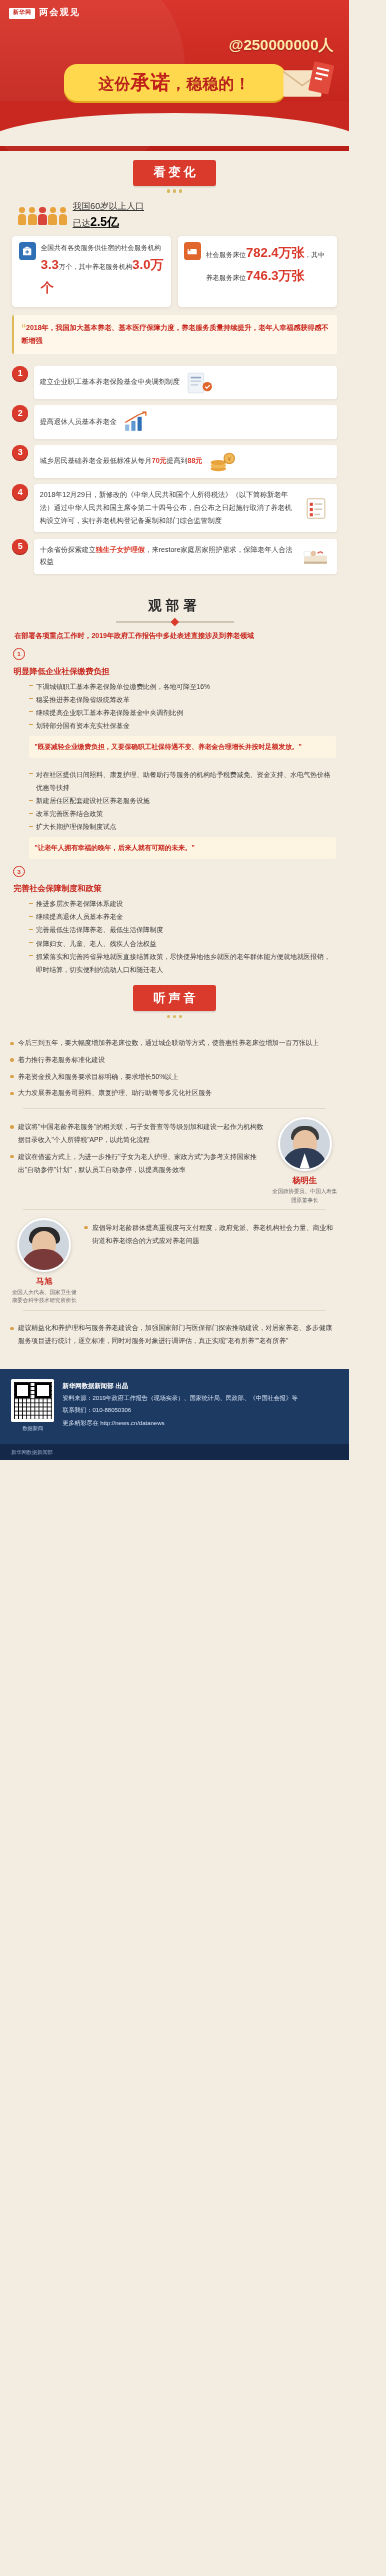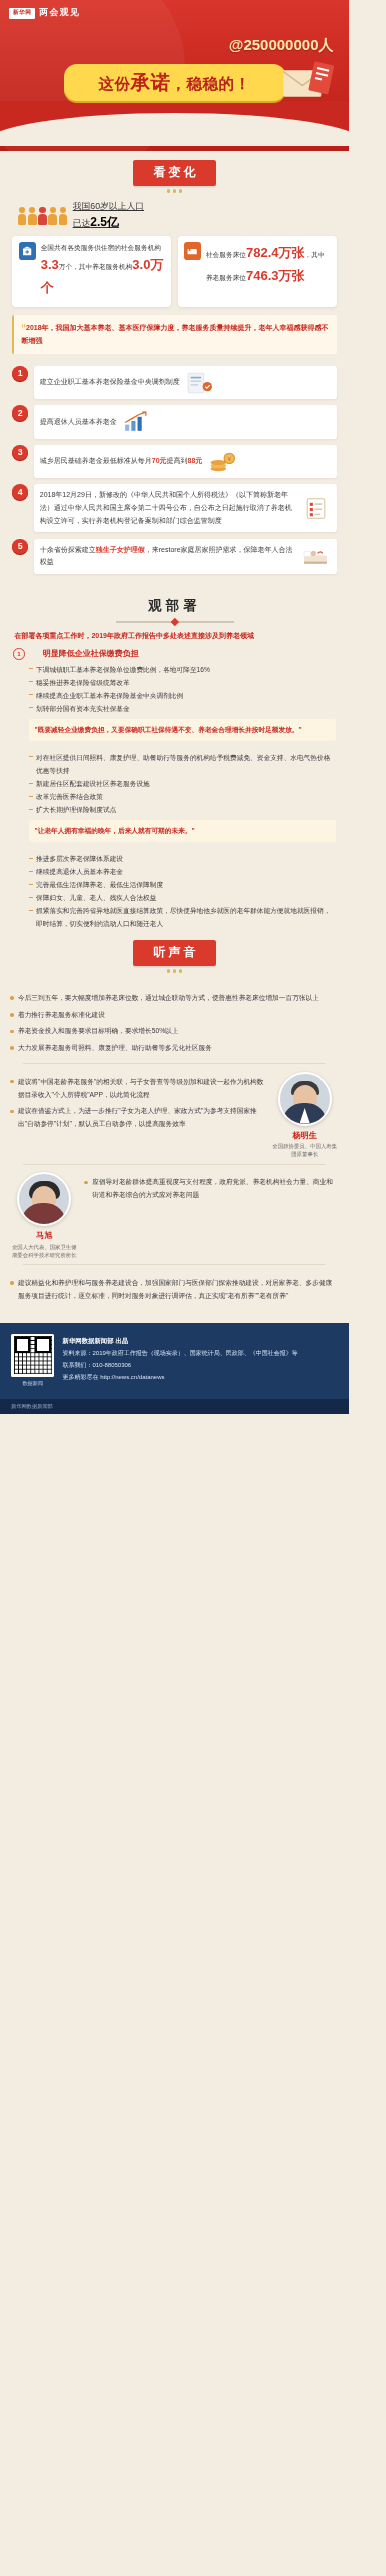--- a/index.html
+++ b/index.html
@@ -226,21 +226,21 @@
   .deploy-intro {
     padding: 1px 14.4px 1px 14.4px;
     font-size: 7px;
     line-height: 1.9;
     color: #444;
     text-align: left;
   }
   .deploy-intro .em { color:#c8281f; font-weight:bold; }
 
   .dep-item { padding: 5.2px 13.4px 1px 13.4px; }
-  .dep-head { display:flex; align-items:flex-start; gap:18px; }
+  .dep-head { display:flex; align-items:flex-start; gap:6px;flex-direction:column; }
   .dep-num {
     width: 11.3px;height:11.3px;border-radius:50%;
     border: 1px solid #d93a2b; color:#d93a2b;
     font-size: 6.2px; font-weight:bold;
     display:flex;align-items:center;justify-content:center; flex:none;
   }
   .dep-title { font-size: 8px; font-weight: bold; color:#c8281f; }
   .dep-lines { padding: 3.1px 0 0 15.5px; }
   .dep-line {
     font-size: 6.7px; line-height: 1.95; color:#3b3b3b;
@@ -545,20 +545,24 @@
       <div class="dep-line">新建居住区配套建设社区养老服务设施</div>
       <div class="dep-line">改革完善医养结合政策</div>
       <div class="dep-line">扩大长期护理保险制度试点</div>
     </div>
     <div class="dep-quote">
       <span class="em">"让老年人拥有幸福的晚年，后来人就有可期的未来。"</span>
     </div>
   </div>
 
   <div class="dep-item">
+    <div class="dep-head">
+      <div class="dep-num">3</div>
+      <div class="dep-title">完善社会保障制度和政策</div>
+    </div>
     <div class="dep-lines">
       <div class="dep-line">推进多层次养老保障体系建设</div>
       <div class="dep-line">继续提高退休人员基本养老金</div>
       <div class="dep-line">完善最低生活保障养老、最低生活保障制度</div>
       <div class="dep-line">保障妇女、儿童、老人、残疾人合法权益</div>
       <div class="dep-line">抓紧落实和完善跨省异地就医直接结算政策，尽快使异地他乡就医的老年群体能方便就地就医报销，即时结算，切实便利的流动人口和随迁老人</div>
     </div>
   </div>
 
   <div class="sec-title-wrap">

